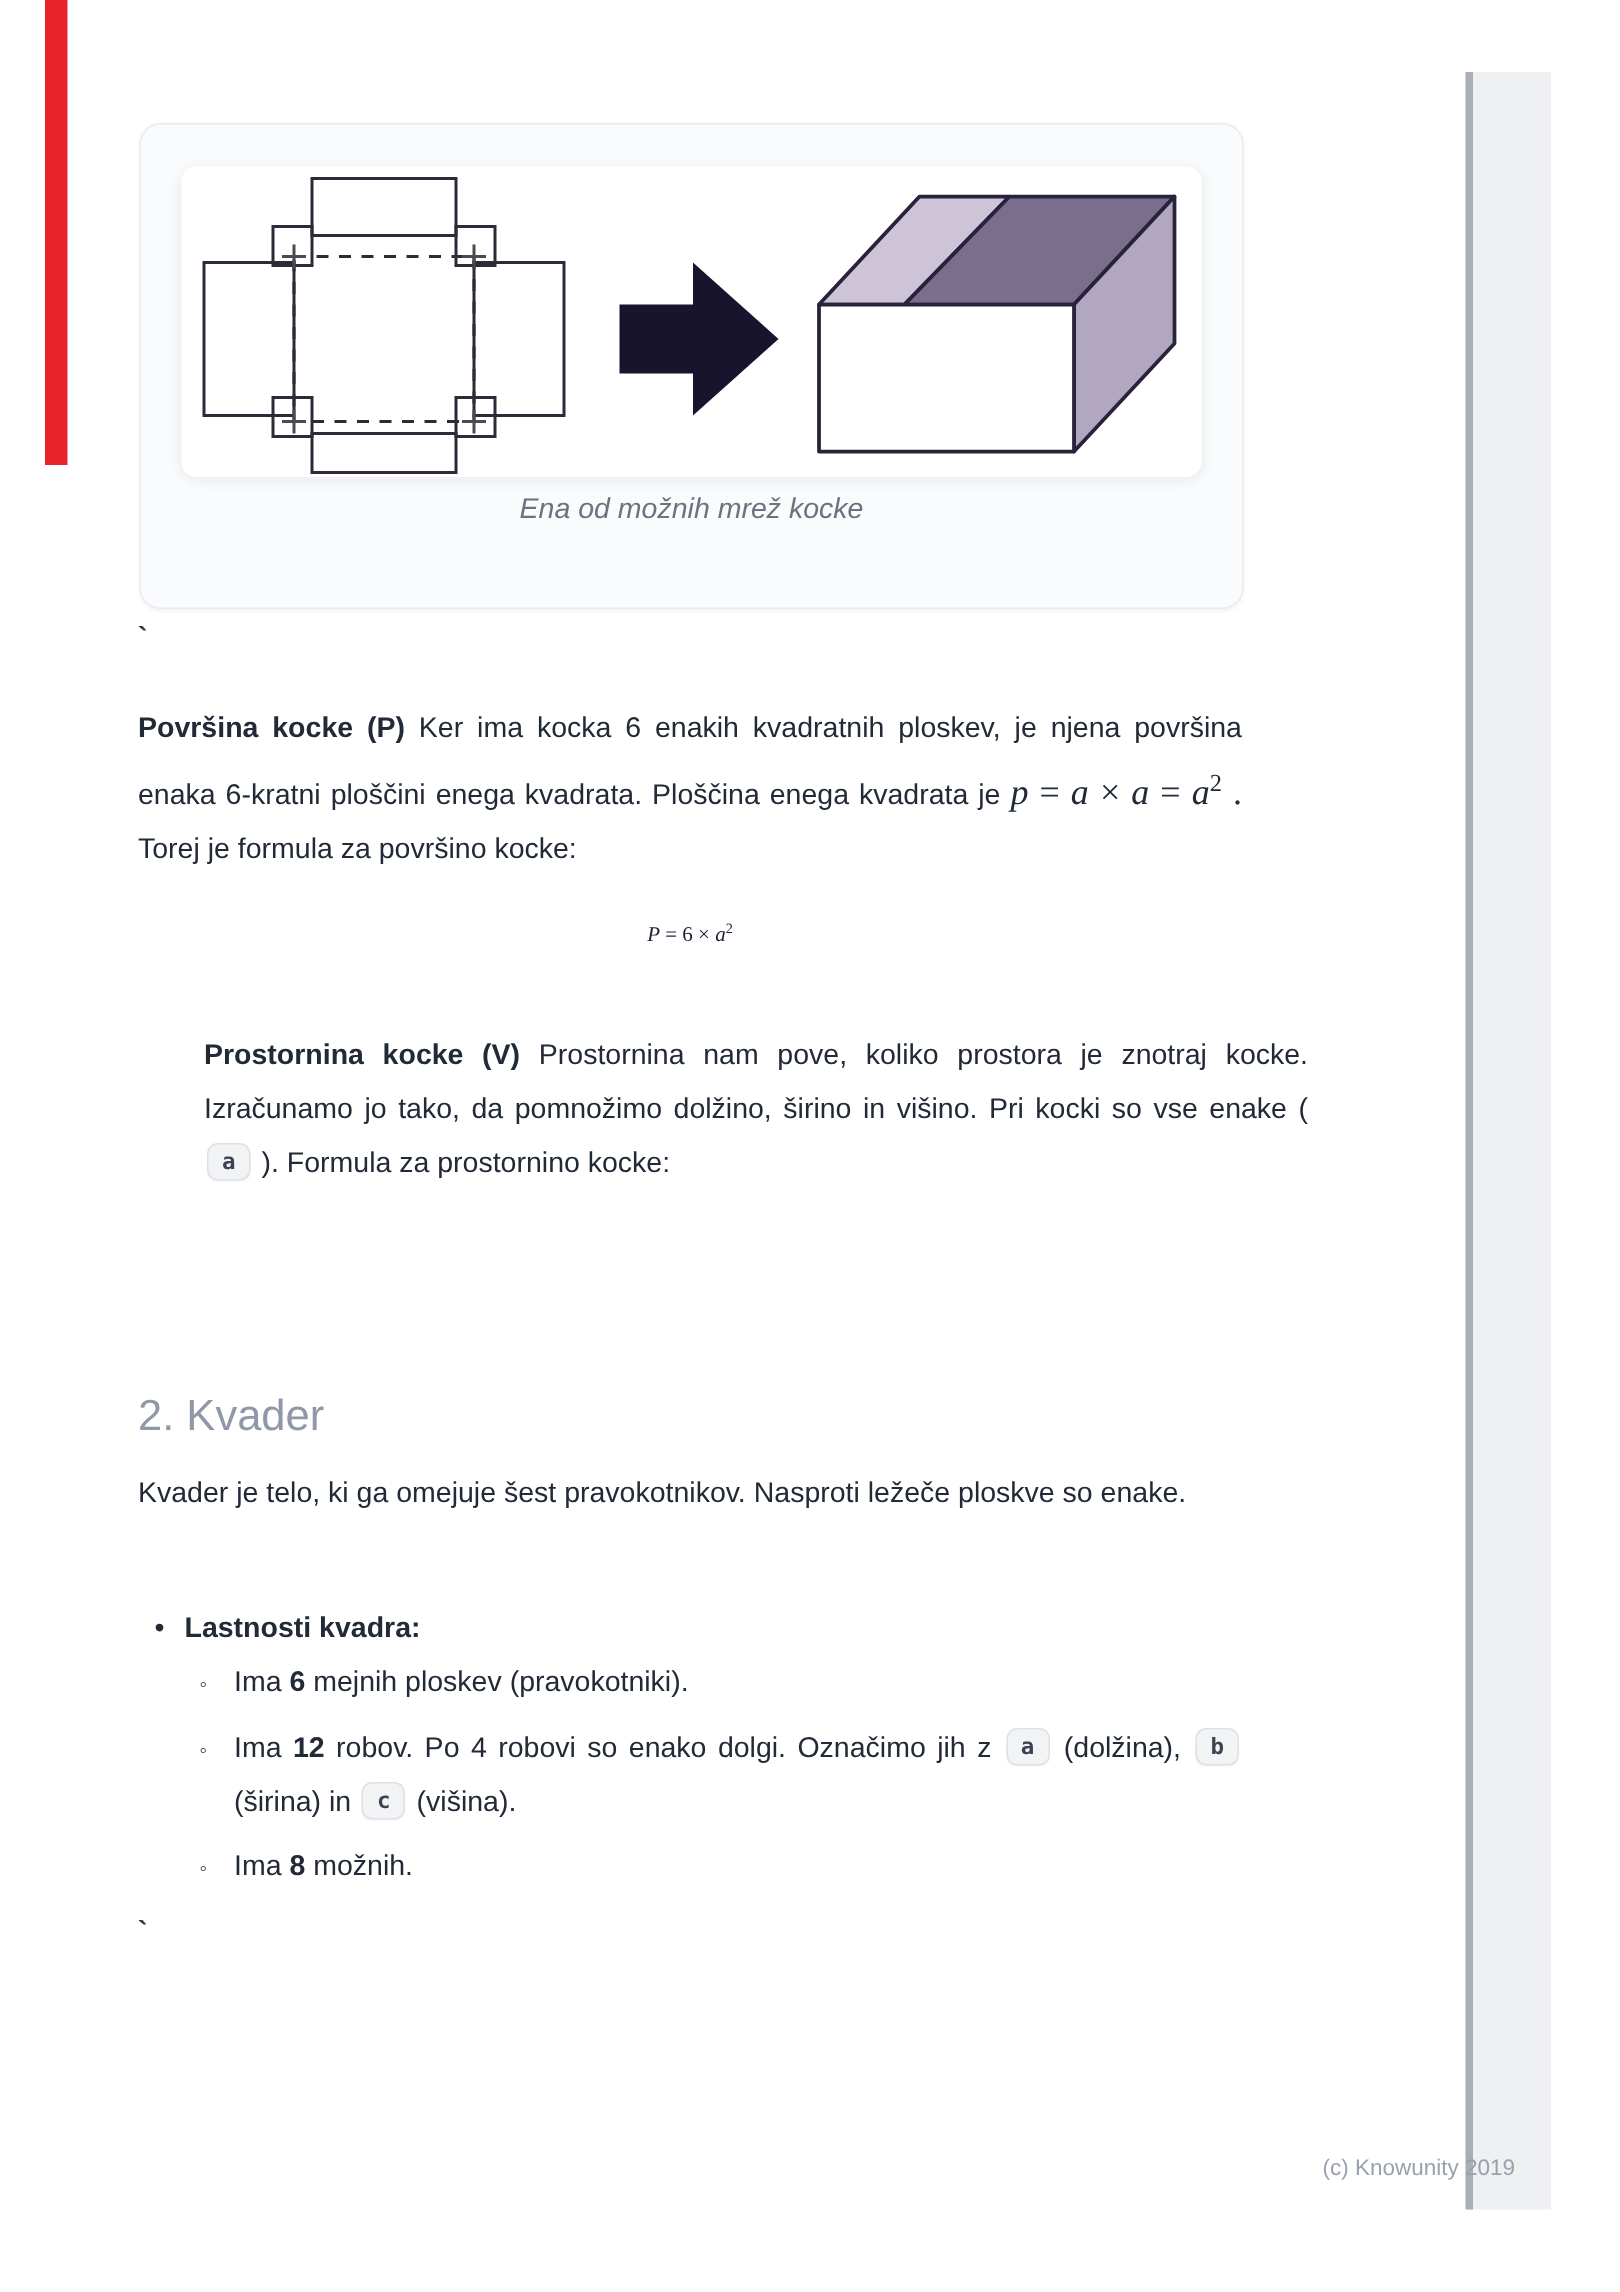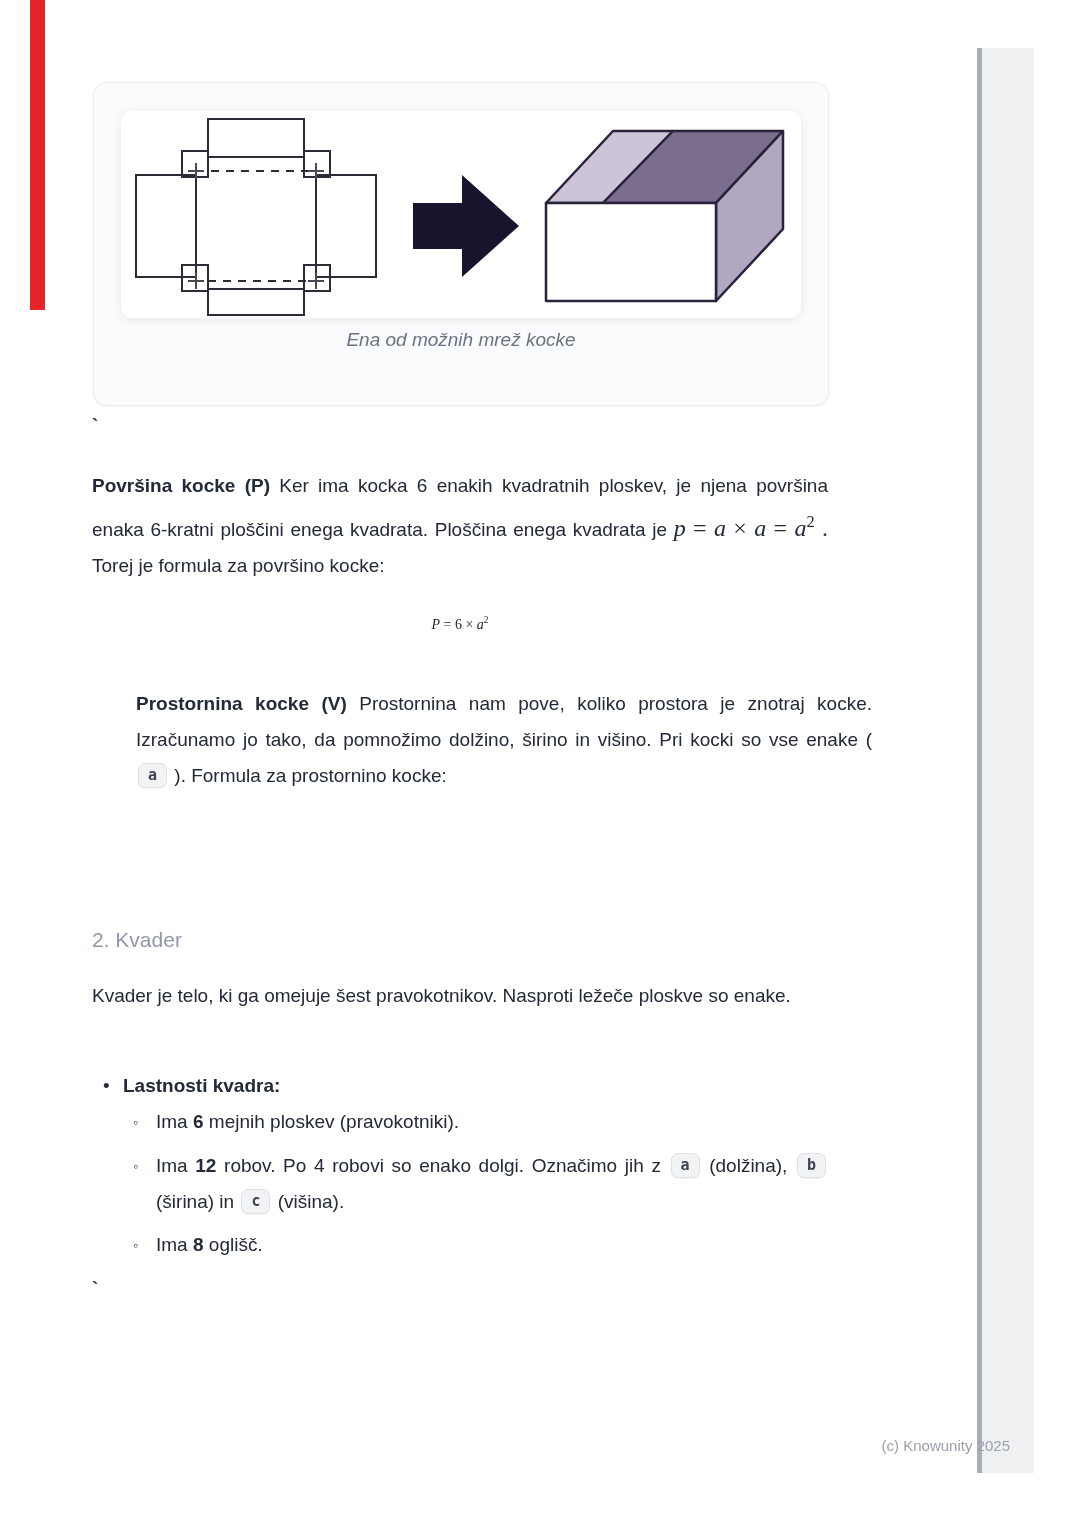--- a/index.html
+++ b/index.html
@@ -22,21 +22,21 @@
   .tick{position:absolute;left:92px;font-size:19px;color:#333a46;font-weight:bold;}
   .inline-math{font-family:"Liberation Serif",serif;font-size:24px;}
   .formula-line{position:absolute;left:92px;width:736px;text-align:center;
         font-family:"Liberation Serif",serif;font-size:14px;color:#1a2130;}
   .fi{font-style:italic;}
   sup{font-size:0.68em;}
   .chip{display:inline-block;font-family:"DejaVu Sans Mono",monospace;font-size:15px;font-weight:bold;
         color:#3c4454;background:#f2f3f5;border:1px solid #dde0e5;border-radius:7px;
         padding:1px 9px 2px;line-height:20px;vertical-align:2px;margin:0 2px;
         box-shadow:0 1px 1px rgba(0,0,0,.04);}
-  .h2{position:absolute;left:92px;font-size:21px;font-weight:500;color:#9097a8;}
+  .h2{position:absolute;left:92px;font-size:29px;font-weight:500;color:#9097a8;}
   .li-row{display:flex;align-items:flex-start;}
   .li-marker{width:20px;flex:0 0 20px;font-size:19px;line-height:36px;color:#222a37;}
   .li-sub-indent{padding-left:41px;}
   .li-sub-marker{width:23px;flex:0 0 23px;font-size:14px;line-height:36px;color:#222a37;}
   .li-body{flex:1;font-size:19px;line-height:36px;text-align:justify;}
   .footer{position:absolute;top:1437px;left:0;width:1010px;text-align:right;
         font-size:15px;color:#9aa1ac;z-index:5;}
   .net-line{fill:none;stroke:#2c2c38;stroke-width:2;}
   .net-dash{fill:none;stroke:#2c2c38;stroke-width:2;stroke-dasharray:8 7;}
   .net-cross{fill:none;stroke:#4a4a55;stroke-width:2;}
@@ -110,21 +110,21 @@
     <div class="li-row li-sub-indent" style="margin-top:0px;">
       <span class="li-sub-marker">◦</span>
       <span class="li-body"><span>Ima </span><b>6</b><span> mejnih ploskev (pravokotniki).</span></span>
     </div>
     <div class="li-row li-sub-indent" style="margin-top:8px;">
       <span class="li-sub-marker">◦</span>
       <span class="li-body"><span>Ima </span><b>12</b><span> robov. Po 4 robovi so enako dolgi. Označimo jih z </span><span class="chip">a</span><span> (dolžina), </span><span class="chip">b</span><span> (širina) in </span><span class="chip">c</span><span> (višina).</span></span>
     </div>
     <div class="li-row li-sub-indent" style="margin-top:7px;">
       <span class="li-sub-marker">◦</span>
-      <span class="li-body"><span>Ima </span><b>8</b><span> oglišč.</span></span>
+      <span class="li-body"><span>Ima </span><b>8</b><span> možnih.</span></span>
     </div>
   </div>
 
   <div class="tick" style="top:1278px;">`</div>
 
-  <div class="footer">(c) Knowunity 2025</div>
+  <div class="footer">(c) Knowunity 2019</div>
 
 </div>
 
 </body></html>

